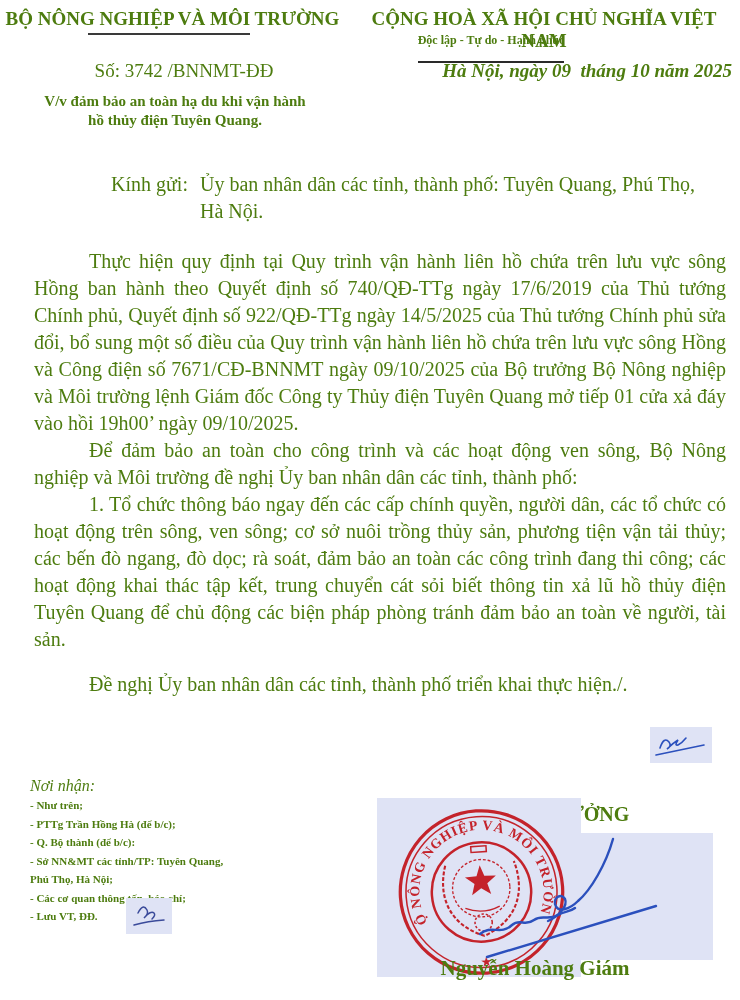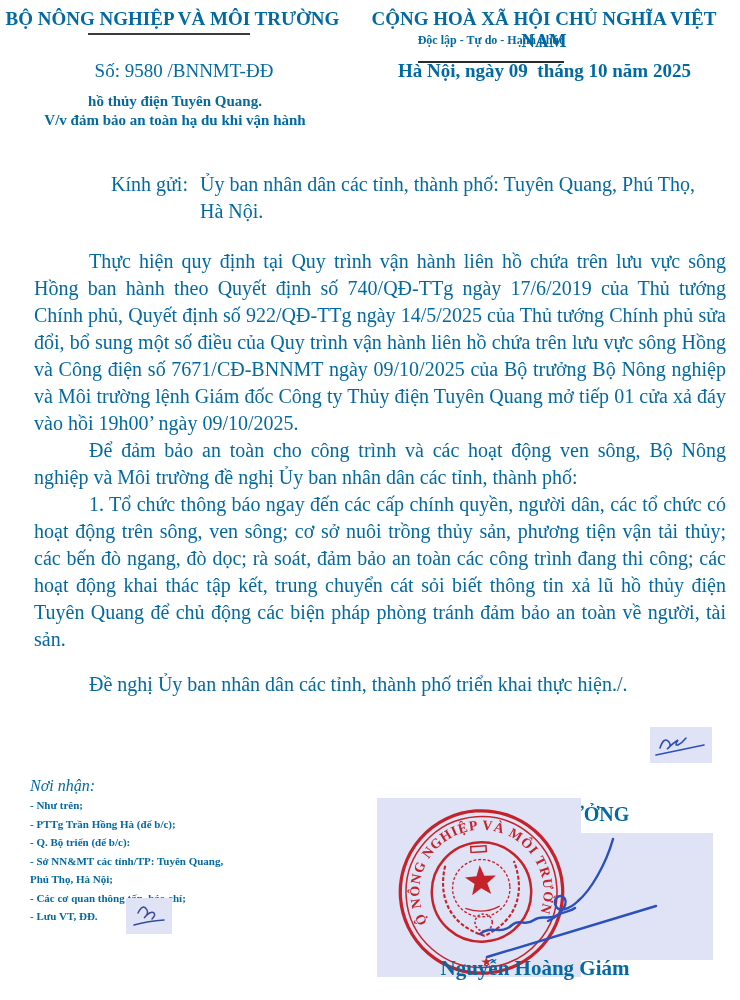--- a/index.html
+++ b/index.html
@@ -1,29 +1,29 @@
 <!DOCTYPE html>
 <html><head>
 <meta charset="utf-8">
 <style>
   html,body{margin:0;padding:0;background:#ffffff;}
   .page{
     position:relative;width:740px;height:1000px;background:#ffffff;
-    font-family:"Liberation Serif","DejaVu Serif",serif;color:#0369a1;overflow:hidden;
+    font-family:"Liberation Serif","DejaVu Serif",serif;color:#4d7c0f;overflow:hidden;
   }
   .abs{position:absolute;}
 
   
   .org-name{left:0;top:8px;width:345px;text-align:center;font-weight:bold;font-size:19px;line-height:22px;}
   .org-underline{left:88px;top:33px;width:162px;height:2px;background:#3a3a3a;}
   .national-title{left:348px;top:8px;width:392px;text-align:center;font-weight:bold;font-size:19px;line-height:22px;}
   .motto-wrap{left:350px;top:29px;width:282px;text-align:center;}
   .motto{display:inline-block;font-weight:bold;font-size:12px;line-height:22px;border-bottom:2px solid #2a2a2a;padding-bottom:10px;}
   .doc-number{left:28px;top:60px;width:312px;text-align:center;font-size:19px;}
-  .place-date{left:398px;top:60px;width:334px;text-align:left;font-weight:bold;font-size:19px;white-space:pre;}
+  .place-date{left:398px;top:60px;width:334px;text-align:right;font-style:italic;font-weight:bold;font-size:19px;white-space:pre;}
   .subject{left:8px;top:92px;width:334px;text-align:center;font-weight:bold;font-size:15px;line-height:19px;}
 
   
   .salutation{left:111px;top:171px;width:600px;display:flex;font-size:20px;line-height:27px;}
   .salutation .label{flex:0 0 auto;margin-right:12px;}
   .salutation .addressee{width:500px;}
 
   
   .body-text{left:34px;top:248px;width:692px;font-size:20px;line-height:27px;text-align:justify;}
   .body-text p{margin:0;text-indent:55px;}
@@ -53,25 +53,25 @@
 <body>
 
 <div class="page">
 
   <div class="abs org-name">BỘ NÔNG NGHIỆP VÀ MÔI TRƯỜNG</div>
   <div class="abs org-underline"></div>
   <div class="abs national-title">CỘNG HOÀ XÃ HỘI CHỦ NGHĨA VIỆT NAM</div>
   <div class="abs motto-wrap">
     <span class="motto">Độc lập - Tự do - Hạnh phúc</span>
   </div>
-  <div class="abs doc-number">Số: 9580 /BNNMT-ĐĐ</div>
+  <div class="abs doc-number">Số: 3742 /BNNMT-ĐĐ</div>
   <div class="abs place-date">Hà Nội, ngày 09  tháng 10 năm 2025</div>
   <div class="abs subject">
+    <div>V/v đảm bảo an toàn hạ du khi vận hành</div>
     <div>hồ thủy điện Tuyên Quang.</div>
-    <div>V/v đảm bảo an toàn hạ du khi vận hành</div>
   </div>
 
   <div class="abs salutation">
     <span class="label">Kính gửi:</span>
     <span class="addressee">Ủy ban nhân dân các tỉnh, thành phố: Tuyên Quang, Phú Thọ, Hà Nội.</span>
   </div>
 
   <div class="abs body-text">
 
   <p>Thực hiện quy định tại Quy trình vận hành liên hồ chứa trên lưu vực sông Hồng ban hành theo Quyết định số 740/QĐ-TTg ngày 17/6/2019 của Thủ tướng Chính phủ, Quyết định số 922/QĐ-TTg ngày 14/5/2025 của Thủ tướng Chính phủ sửa đổi, bổ sung một số điều của Quy trình vận hành liên hồ chứa trên lưu vực sông Hồng và Công điện số 7671/CĐ-BNNMT ngày 09/10/2025 của Bộ trưởng Bộ Nông nghiệp và Môi trường lệnh Giám đốc Công ty Thủy điện Tuyên Quang mở tiếp 01 cửa xả đáy vào hồi 19h00’ ngày 09/10/2025.</p>
@@ -91,21 +91,21 @@
       <path d="M4,27 Q28,22 52,17"></path>
     </g>
   </svg>
 
   <div class="abs recipients">
     <div class="label">Nơi nhận:</div>
     <div>
 
     <div class="item">- Như trên;</div>
         <div class="item">- PTTg Trần Hồng Hà (để b/c);</div>
-        <div class="item">- Q. Bộ triển (để b/c):</div>
+        <div class="item">- Q. Bộ thành (để b/c):</div>
         <div class="item">- Sở NN&amp;MT các tỉnh/TP: Tuyên Quang,</div>
         <div class="item">Phú Thọ, Hà Nội;</div>
         <div class="item">- Các cơ quan thông tấn, báo chí;</div>
         <div class="item">- Lưu VT, ĐĐ.</div>
       </div>
   </div>
 
   <svg class="abs initial2-svg" viewBox="0 0 42 34">
     <g fill="none" stroke="#3a4a9a" stroke-width="1.5" stroke-linecap="round">
       <path d="M10,14 q5,-10 9,-3 q2,4 -3,8 q7,-8 10,-5 q2,2 -2,6"></path>

